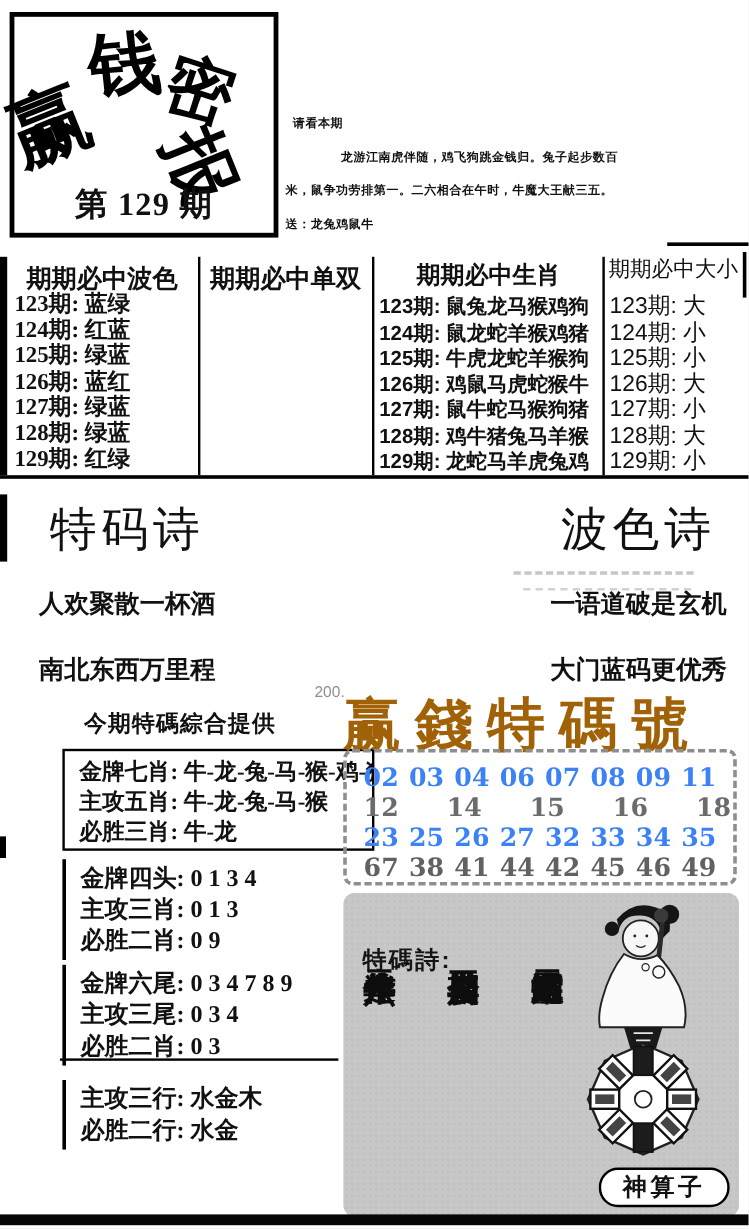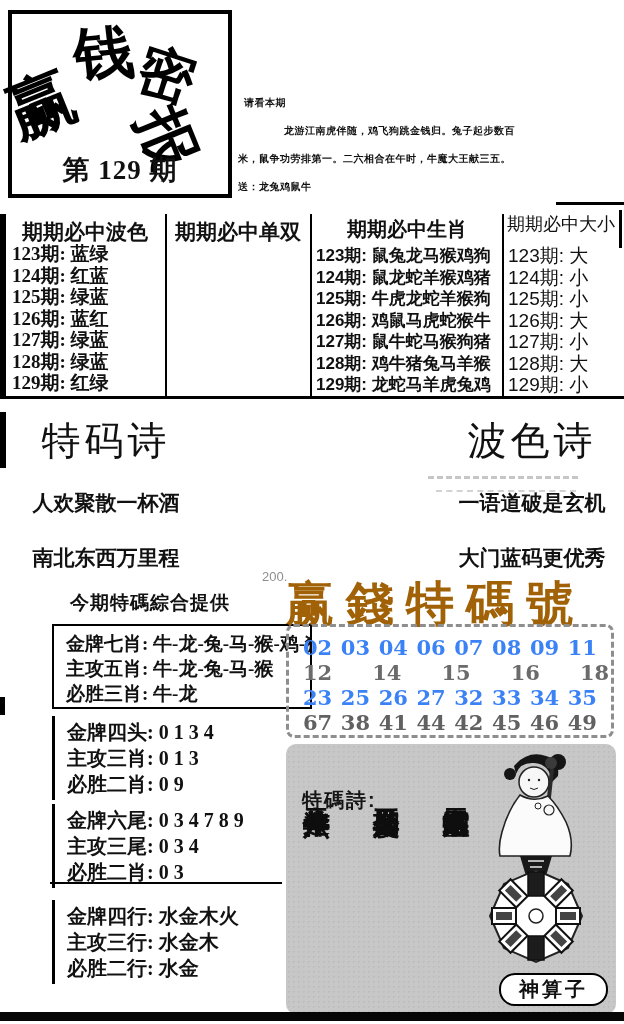--- a/index.html
+++ b/index.html
@@ -185,21 +185,20 @@
     </div>
   <div class="abs tipgroup g3">
 
   <div class="tip-line">金牌六尾: 0 3 4 7 8 9</div>
       <div class="tip-line">主攻三尾: 0 3 4</div>
       <div class="tip-line">必胜二肖: 0 3</div>
     </div>
   <div class="abs gdivider"></div>
   <div class="abs tipgroup g4">
 
-  <div class="tip-line">金牌四行: 水金木火</div>
       <div class="tip-line">主攻三行: 水金木</div>
       <div class="tip-line">必胜二行: 水金</div>
     </div>
 
   <div class="abs sp-title">赢錢特碼號</div>
   <div class="abs numbox">
     <div class="numrow">
 
     <span class="num">02</span>
         <span class="num">03</span>

